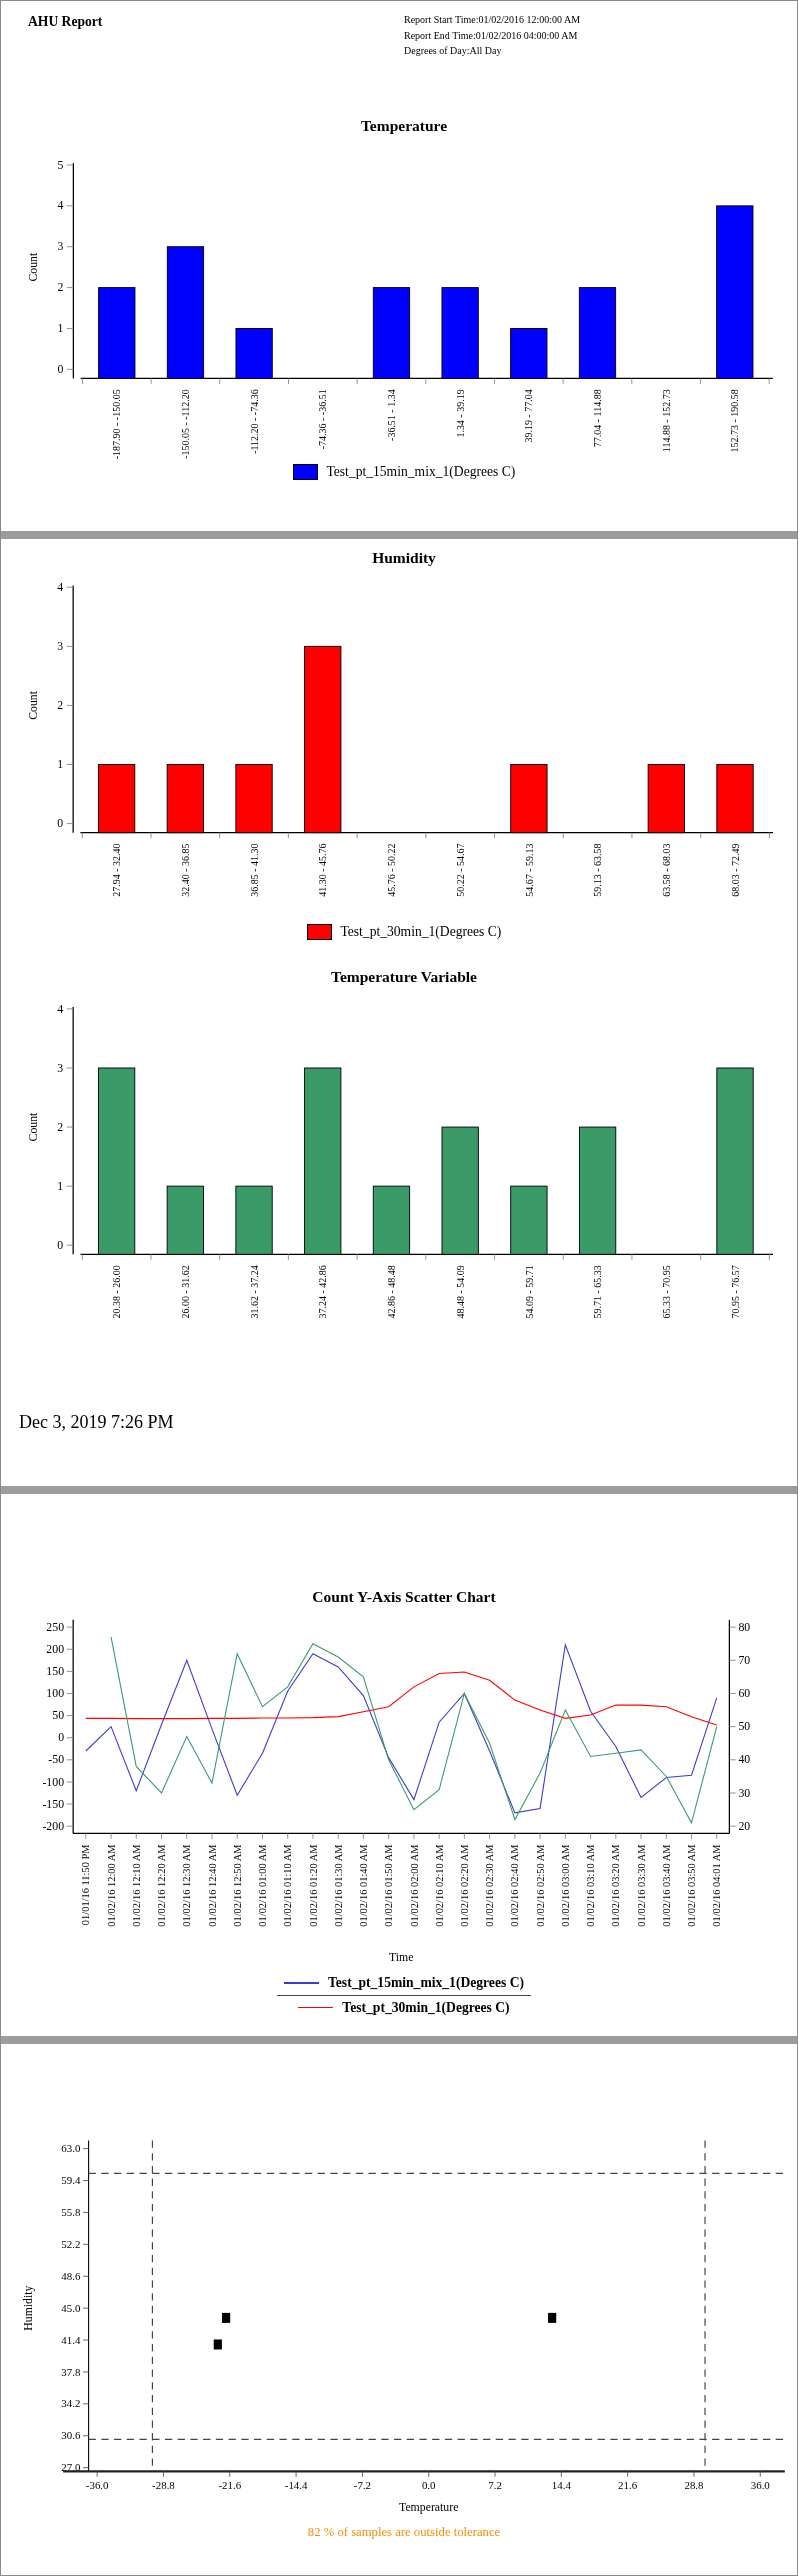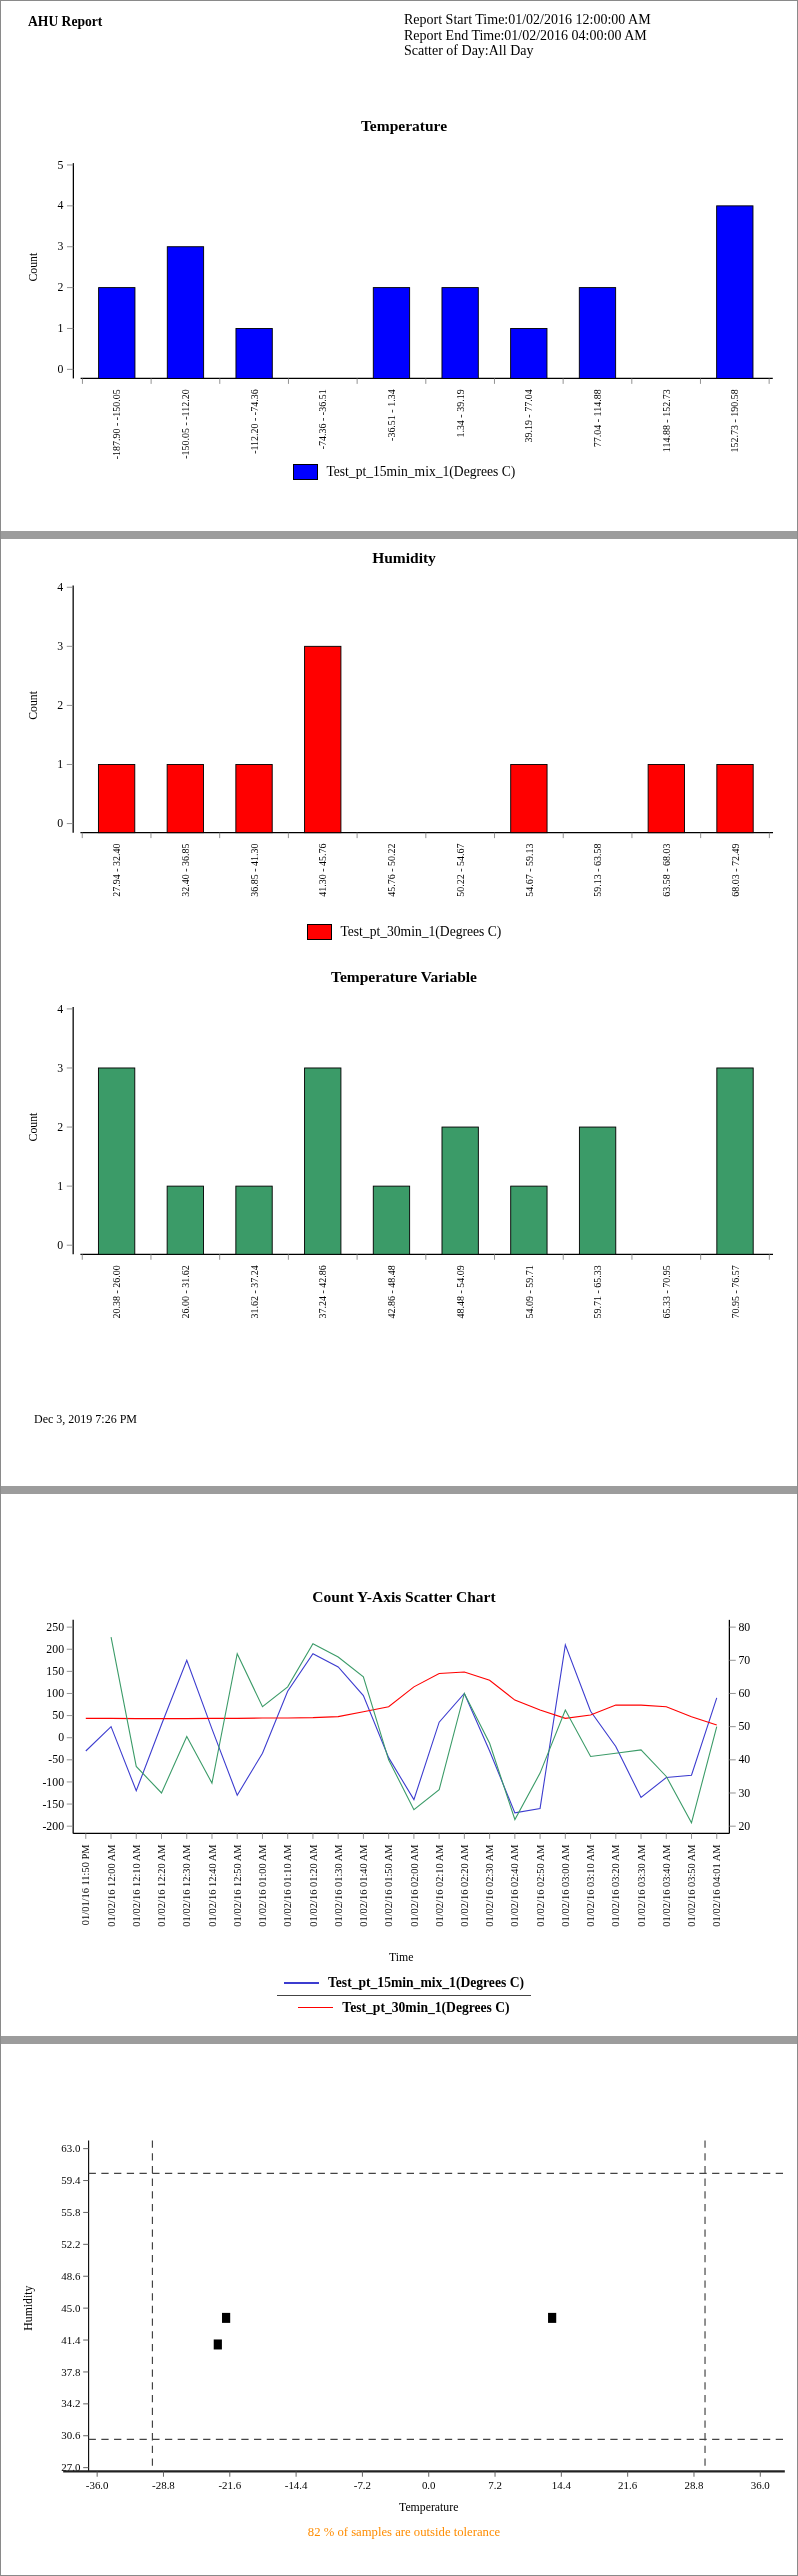--- a/index.html
+++ b/index.html
@@ -2,47 +2,47 @@
 <html style="font-size:14.5px"><head>
 <meta charset="utf-8">
 <style>
   html,body{margin:0;padding:0;background:#fff;}
   .page{
     position:relative;width:798px;height:2576px;box-sizing:border-box;
     border:0.9px solid #8a8a8a;background:#fff;color:#000;
     font-family:"Liberation Serif","DejaVu Serif",serif;overflow:hidden;
   }
   .hdr-title{position:absolute;left:27px;top:12.7px;font-size:13.6px;font-weight:bold;}
-  .hdr-right{position:absolute;left:403px;top:11px;font-size:14px;line-height:15.5px;}
+  .hdr-right{position:absolute;left:403px;top:11px;font-size:10px;line-height:15.5px;}
   .sep{position:absolute;left:0;width:100%;height:8.2px;background:#9c9c9c;}
   .chart-block{position:absolute;left:4px;width:798px;}
   .chart-title{text-align:center;font-weight:bold;font-size:15.5px;height:18px;}
   svg{display:block;}
   svg text{font-family:"Liberation Serif","DejaVu Serif",serif;fill:#000;}
   .legend-row{display:flex;justify-content:center;align-items:center;gap:8.2px;margin-top:1.8px;}
   .legend-swatch{width:23.6px;height:14.5px;border:0.9px solid #000;display:inline-block;}
   .legend-label{font-size:13.6px;}
   .dual-legend{display:flex;flex-direction:column;align-items:center;margin-top:1.8px;}
   .dual-legend-row{display:flex;align-items:center;gap:9px;padding:3.6px 7.3px;}
   .dual-legend-row.first{border-bottom:0.9px solid #444;}
   .legend-line{display:inline-block;width:35px;height:1.8px;}
   .dual-legend-label{font-size:13.6px;font-weight:bold;}
-  .timestamp{position:absolute;left:33px;top:1411px;font-size:12px;}
+  .timestamp{position:absolute;left:18px;top:1411px;font-size:18px;}
   .note{ text-align:center;font-size:12.7px;margin-top:1px;}
 </style>
 </head>
 <body>
 
 <div class="page">
 
   <div class="hdr-title">AHU Report</div>
   <div class="hdr-right">
     <div>Report Start Time:01/02/2016 12:00:00 AM</div>
     <div>Report End Time:01/02/2016 04:00:00 AM</div>
-    <div>Scatter of Day:All Day</div>
+    <div>Degrees of Day:All Day</div>
   </div>
 
   <div class="chart-block" style="top:116px">
     <div class="chart-title">Temperature</div>
     <svg id="hist0" width="798" height="327" viewBox="0 0 878 360">
         <line x1="75" y1="31" x2="75" y2="268" stroke="#000" stroke-width="1.4"></line>
         <line x1="68" y1="258" x2="75" y2="258" stroke="#888" stroke-width="1"></line>
         <text x="64" y="262" text-anchor="end" font-size="13">0</text>
         <line x1="68" y1="213" x2="75" y2="213" stroke="#888" stroke-width="1"></line>
         <text x="64" y="217" text-anchor="end" font-size="13">1</text>

